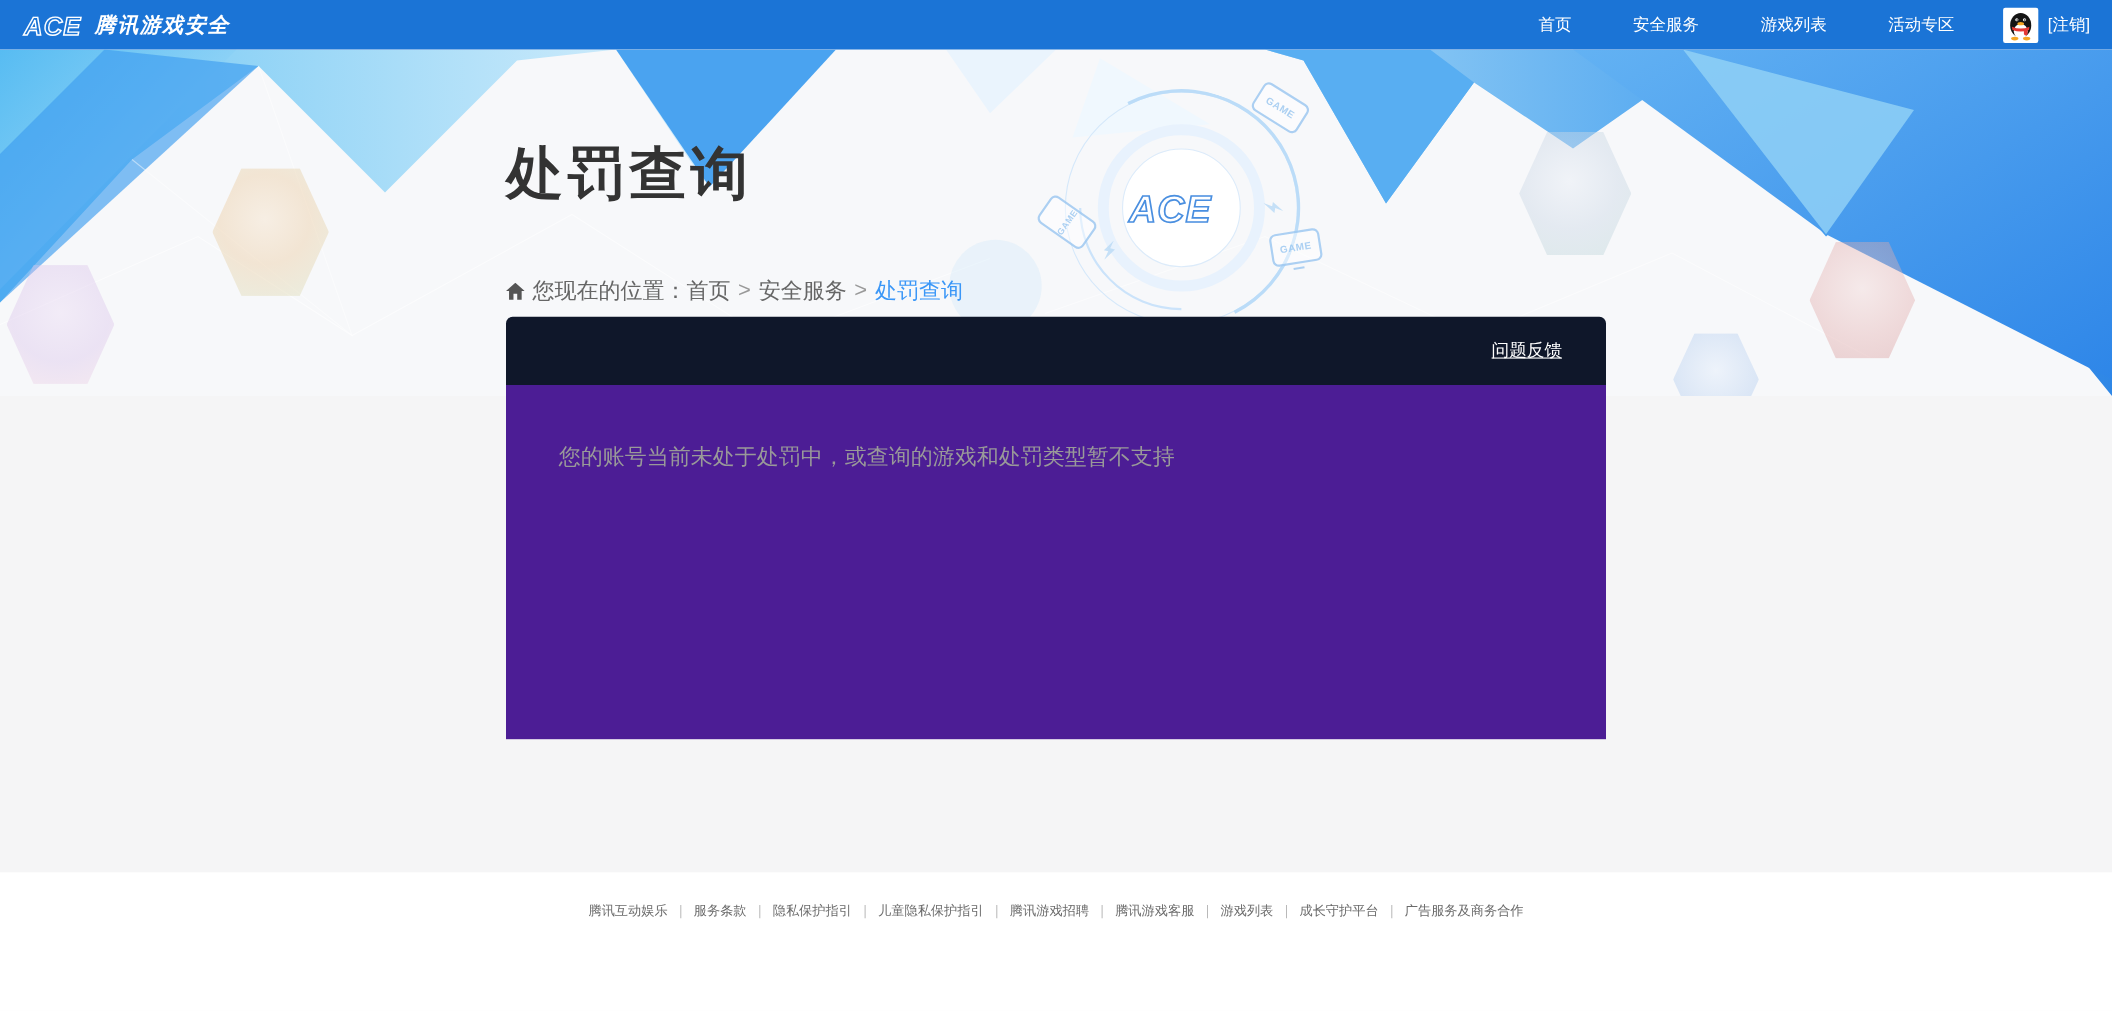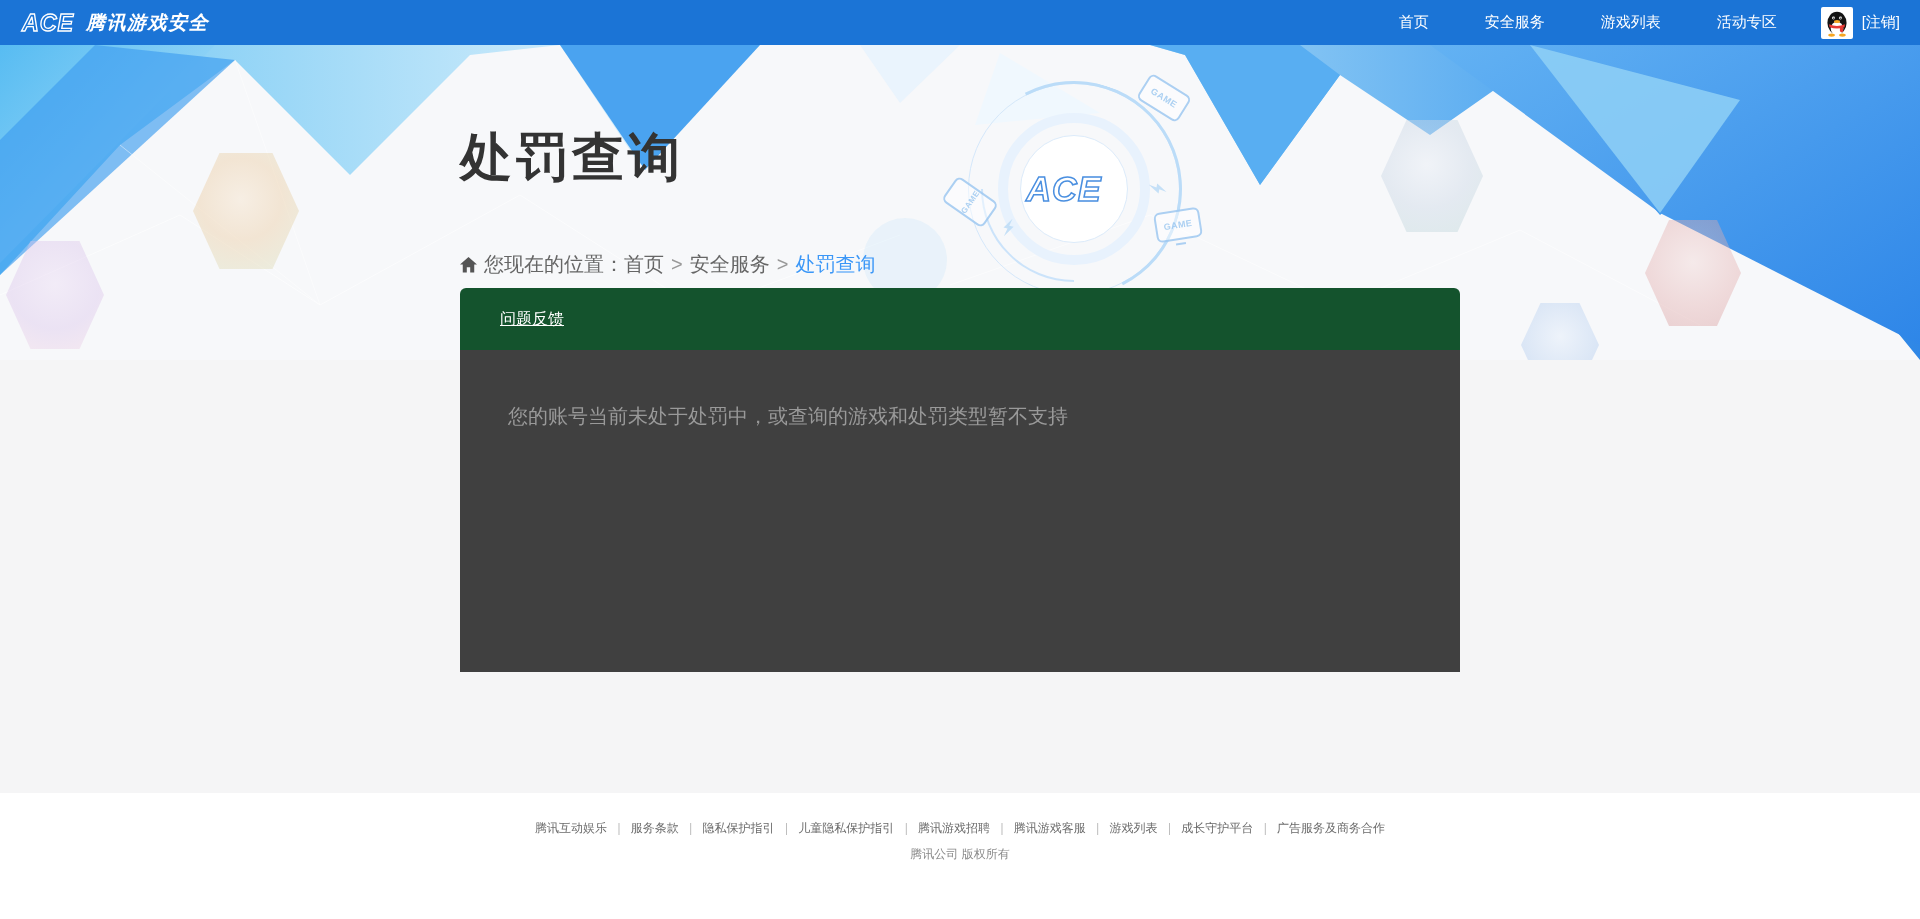--- a/index.html
+++ b/index.html
@@ -72,25 +72,25 @@
   .hero-title { font-size:52px; font-weight:800; color:#333; letter-spacing:4px; }
   .breadcrumb { position:absolute; left:0; top:128px; display:flex; align-items:center; font-size:20px; color:#666; }
   .breadcrumb svg { margin-right:7px; display:block; }
   .crumb { color:#666; cursor:pointer; }
   .crumb-sep { color:#999; margin:0 7px; }
   .crumb-active { color:#3B97F7; cursor:pointer; }
 
   
   .card { width:1000px; margin:-72px auto 0; position:relative; z-index:10; }
   .card-bar {
-    height:62px; background:#14532d; border-radius:6px 6px 0 0;
-    display:flex; align-items:center; padding:0 40px;
+    height:62px; background:#0f172a; border-radius:6px 6px 0 0;
+    display:flex; align-items:center; justify-content:flex-end; padding:0 40px;
   }
   .feedback-link { color:#fff; font-size:16px; text-decoration:underline; cursor:pointer; }
-  .card-body { background:#404040; height:322px; padding:52px 48px 0; }
+  .card-body { background:#4c1d95; height:322px; padding:52px 48px 0; }
   .result-message { font-size:20px; color:#999; line-height:28px; }
 
   .spacer { height:121px; }
 
   
   .footer { background:#fff; height:126px; text-align:center; padding-top:27px; }
   .footer-links { font-size:12px; color:#6b6b6b; }
   .footer-link { cursor:pointer; }
   .footer-sep { color:#aaa; margin:0 6px; }
   .copyright { margin-top:7px; font-size:11px; color:#8a8a8a; letter-spacing:.3px; }
@@ -213,14 +213,13 @@
   </div>
   <div class="card-body">
     <div class="result-message">您的账号当前未处于处罚中，或查询的游戏和处罚类型暂不支持</div>
   </div>
 </div>
 
 <div class="spacer"></div>
 
 <div class="footer">
   <div class="footer-links"><span class="footer-link">腾讯互动娱乐</span><span class="footer-sep">｜</span><span class="footer-link">服务条款</span><span class="footer-sep">｜</span><span class="footer-link">隐私保护指引</span><span class="footer-sep">｜</span><span class="footer-link">儿童隐私保护指引</span><span class="footer-sep">｜</span><span class="footer-link">腾讯游戏招聘</span><span class="footer-sep">｜</span><span class="footer-link">腾讯游戏客服</span><span class="footer-sep">｜</span><span class="footer-link">游戏列表</span><span class="footer-sep">｜</span><span class="footer-link">成长守护平台</span><span class="footer-sep">｜</span><span class="footer-link">广告服务及商务合作</span></div>
-  <div class="company">腾讯公司 版权所有</div>
 </div>
 
 </body></html>

